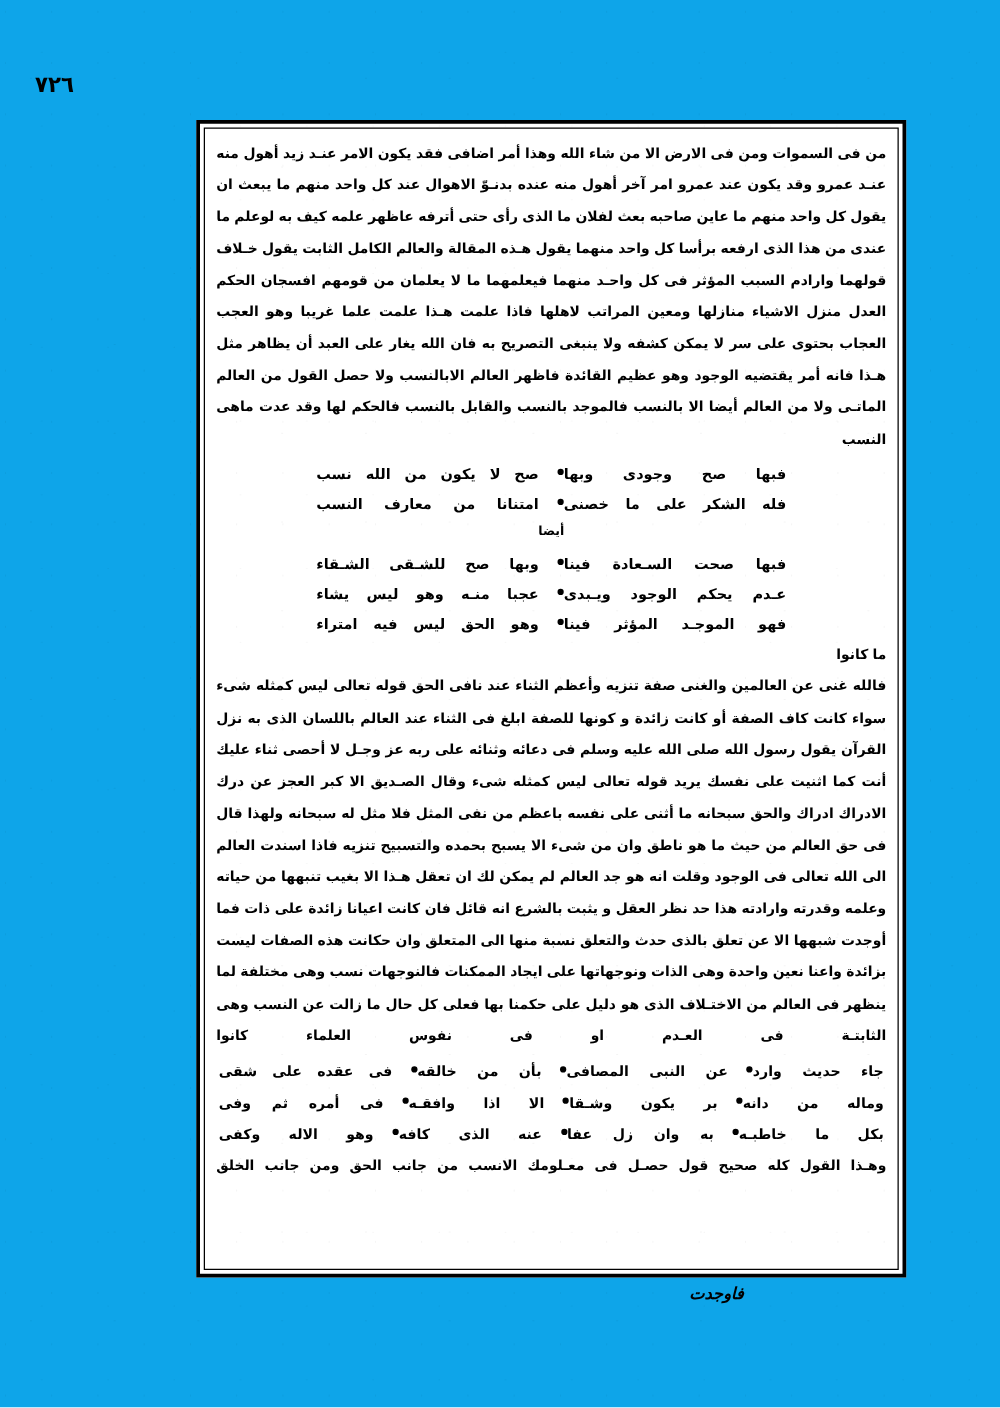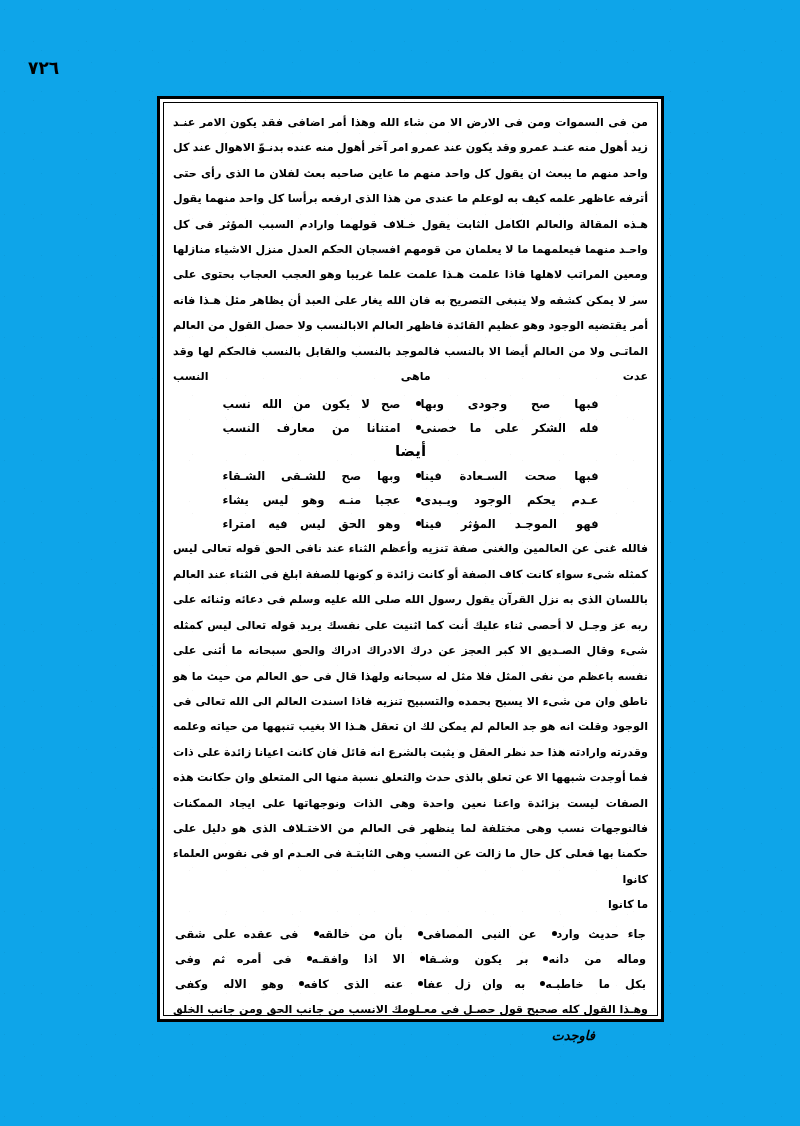--- a/index.html
+++ b/index.html
@@ -35,21 +35,21 @@
     display:inline-block;
     margin-left:28px;
     transform:scaleY(1.05);
   }
 
   
   .frame{
     position:absolute;
     left:157px;
     top:96px;
-    width:507px;
+    width:568px;
     height:926px;
     border:3px solid #000;
     box-sizing:border-box;
     background:#fff;
   }
   .frame-inner{
     position:absolute;
     inset:3px;
     border:1.5px solid #000;
     box-sizing:border-box;
@@ -122,21 +122,21 @@
   .bullet i{
     display:inline-block;
     width:5px;height:5px;
     border-radius:50%;
     background:#000;
   }
 
   .verse-heading{
     text-align:left;
     text-align-last:center;
-    font-size:15px;
+    font-size:10px;
     font-weight:700;
     line-height:20px;
     margin:1px 0 1px 0;
   }
 
   
   .quatrain{
     margin:4px 0 0 0;
     padding:0;
     list-style:none;
@@ -240,37 +240,37 @@
             <span class="bullet"><i></i></span>
             <span class="hemi h-left">عجبا منـه وهو ليس يشاء</span>
           </li>
           <li class="verse-line">
             <span class="hemi h-right">فهو الموجـد المؤثر فينا</span>
             <span class="bullet"><i></i></span>
             <span class="hemi h-left">وهو الحق ليس فيه امتراء</span>
           </li>
         </ul>
 
+        <div class="prose last-ragged">
+          <span class="tail">ما كانوا</span>
+        </div>
         <div class="prose">
           <span>فالله غنى عن العالمين والغنى صفة تنزيه وأعظم الثناء عند نافى الحق قوله تعالى ليس كمثله</span>
           <span>شىء سواء كانت كاف الصفة أو كانت زائدة و كونها للصفة ابلغ فى الثناء عند العالم باللسان الذى</span>
           <span>به نزل القرآن يقول رسول الله صلى الله عليه وسلم فى دعائه وثنائه على ربه عز وجـل لا أحصى</span>
           <span>ثناء عليك أنت كما اثنيت على نفسك يريد قوله تعالى ليس كمثله شىء وقال الصـديق الا كبر العجز</span>
           <span>عن درك الادراك ادراك والحق سبحانه ما أثنى على نفسه باعظم من نفى المثل فلا مثل له سبحانه</span>
           <span>ولهذا قال فى حق العالم من حيث ما هو ناطق وان من شىء الا يسبح بحمده والتسبيح تنزيه فاذا</span>
           <span>اسندت العالم الى الله تعالى فى الوجود وقلت انه هو جد العالم لم يمكن لك ان تعقل هـذا الا بغيب</span>
           <span>تنبهها من حياته وعلمه وقدرته وارادته هذا حد نظر العقل و يثبت بالشرع انه قائل فان كانت اعيانا</span>
           <span>زائدة على ذات فما أوجدت شبهها الا عن تعلق بالذى حدث والتعلق نسبة منها الى المتعلق وان</span>
           <span>حكانت هذه الصفات ليست بزائدة واعنا نعين واحدة وهى الذات ونوجهاتها على ايجاد</span>
           <span>الممكنات فالنوجهات نسب وهى مختلفة لما ينظهر فى العالم من الاختـلاف الذى هو دليل على</span>
           <span>حكمنا بها فعلى كل حال ما زالت عن النسب وهى الثابتـة فى العـدم او فى نفوس العلماء كانوا</span>
         </div>
-        <div class="prose last-ragged">
-          <span class="tail">ما كانوا</span>
-        </div>
 
         <ul class="quatrain">
           <li class="q-line">
             <span class="q-seg">جاء حديث وارد</span>
             <span class="bullet"><i></i></span>
             <span class="q-seg">عن النبى المصافى</span>
             <span class="bullet"><i></i></span>
             <span class="q-seg">بأن من خالقه</span>
             <span class="bullet"><i></i></span>
             <span class="q-seg">فى عقده على شقى</span>

